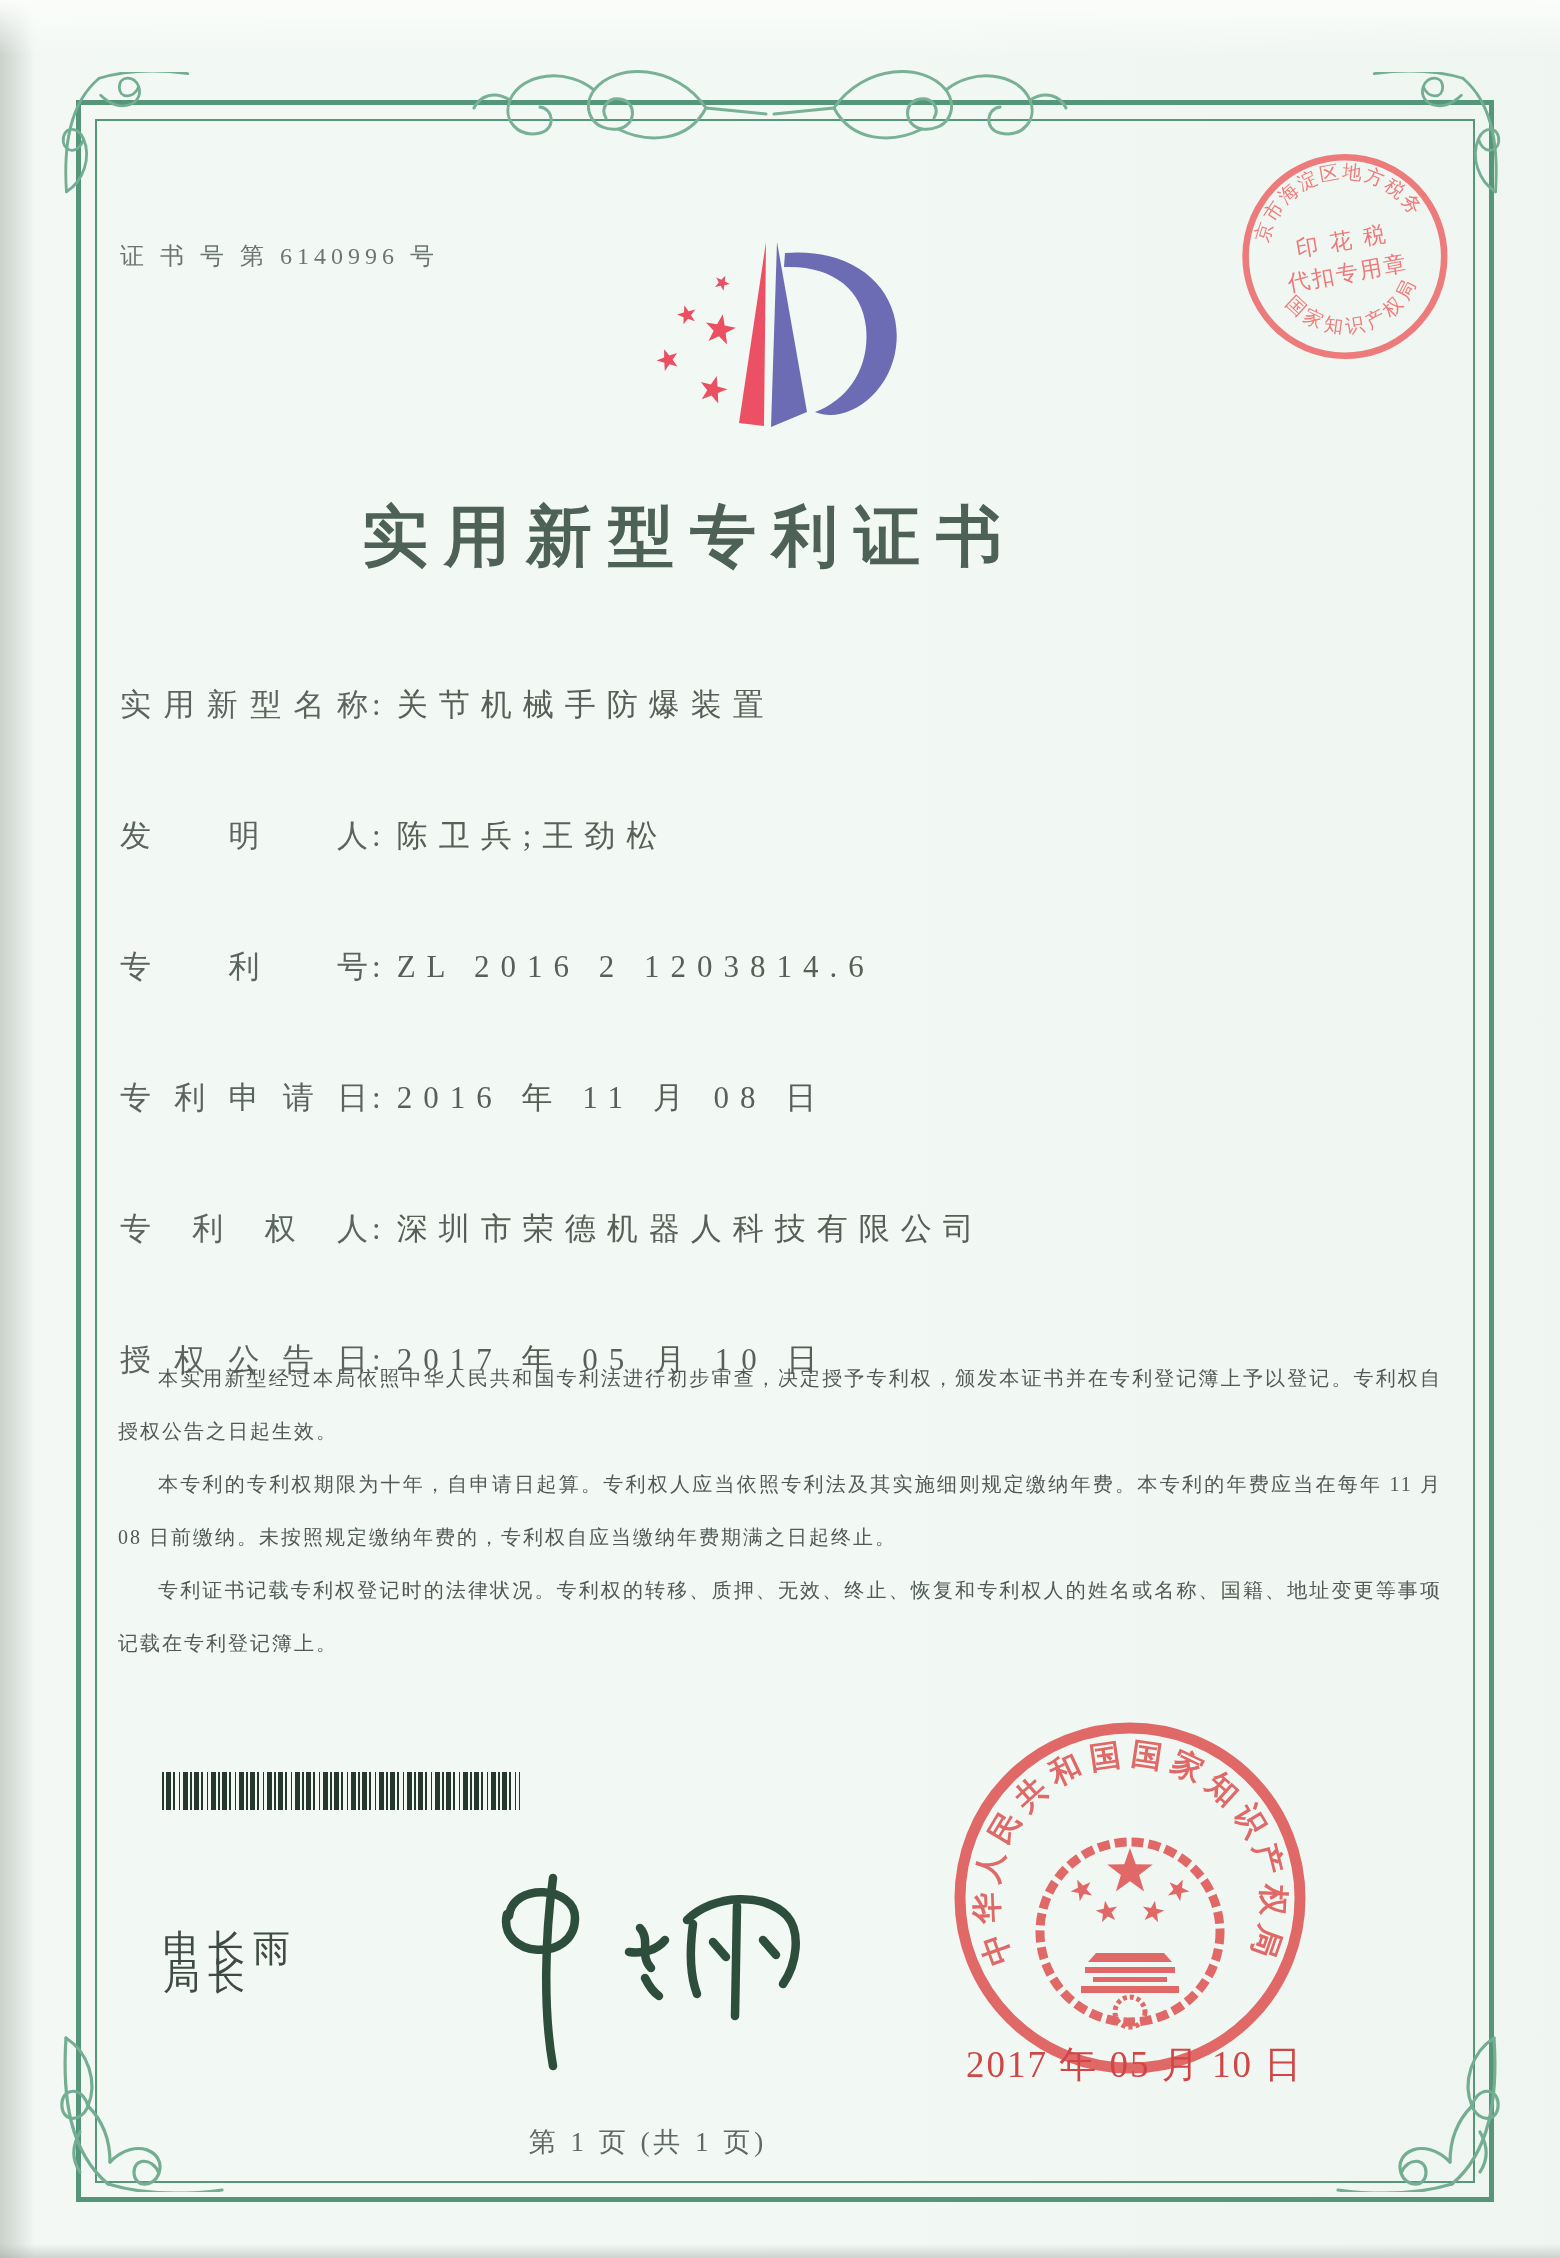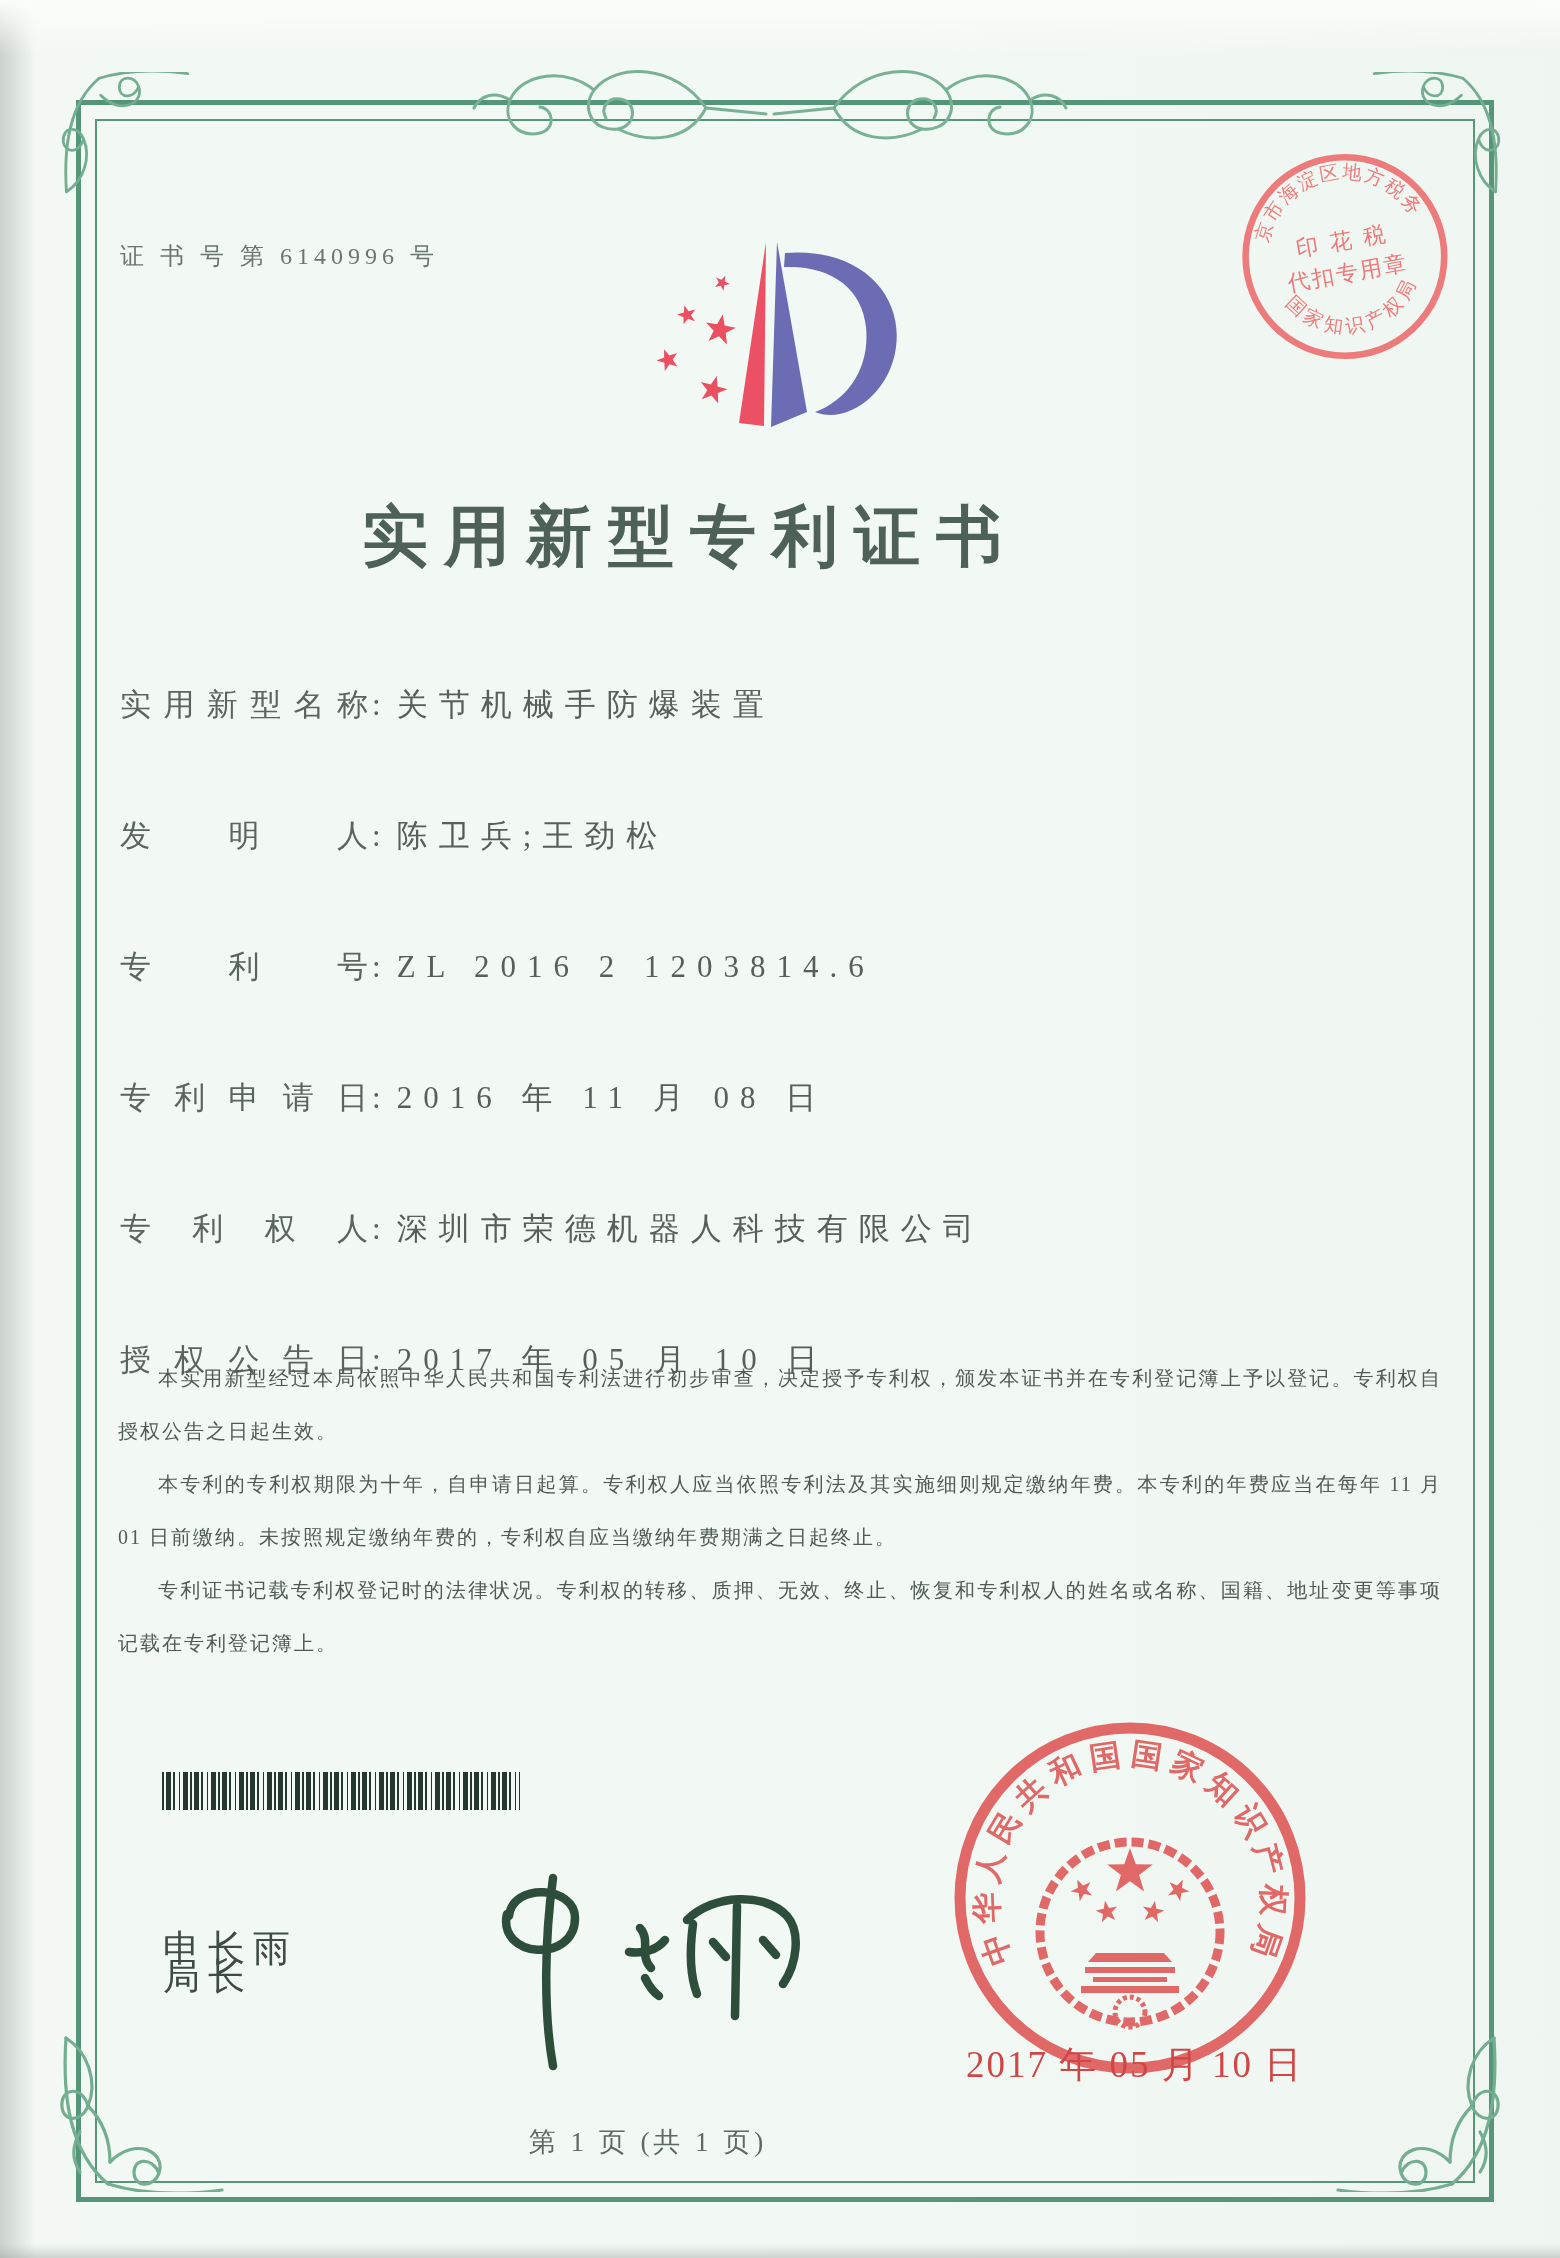--- a/index.html
+++ b/index.html
@@ -171,21 +171,21 @@
     <div class="frow">
       <span class="flabel">专利权人</span><span class="fcolon">:</span><span class="fvalue">深圳市荣德机器人科技有限公司</span>
     </div>
     <div class="frow">
       <span class="flabel">授权公告日</span><span class="fcolon">:</span><span class="fvalue">2017 年 05 月 10 日</span>
     </div>
   </div>
 
   <div class="paras">
     <p>本实用新型经过本局依照中华人民共和国专利法进行初步审查，决定授予专利权，颁发本证书并在专利登记簿上予以登记。专利权自授权公告之日起生效。</p>
-    <p>本专利的专利权期限为十年，自申请日起算。专利权人应当依照专利法及其实施细则规定缴纳年费。本专利的年费应当在每年 11 月 01 日前缴纳。未按照规定缴纳年费的，专利权自应当缴纳年费期满之日起终止。</p>
+    <p>本专利的专利权期限为十年，自申请日起算。专利权人应当依照专利法及其实施细则规定缴纳年费。本专利的年费应当在每年 11 月 08 日前缴纳。未按照规定缴纳年费的，专利权自应当缴纳年费期满之日起终止。</p>
     <p>专利证书记载专利权登记时的法律状况。专利权的转移、质押、无效、终止、恢复和专利权人的姓名或名称、国籍、地址变更等事项记载在专利登记簿上。</p>
   </div>
 
   <div class="barcode"></div>
 
   <div class="director-role">局长</div>
   <div class="director-name">申长雨</div>
 
   <svg class="sig" viewBox="0 0 430 215">
     <g stroke="#2e4e3c" stroke-width="8.5" fill="none" stroke-linecap="round" stroke-linejoin="round">

